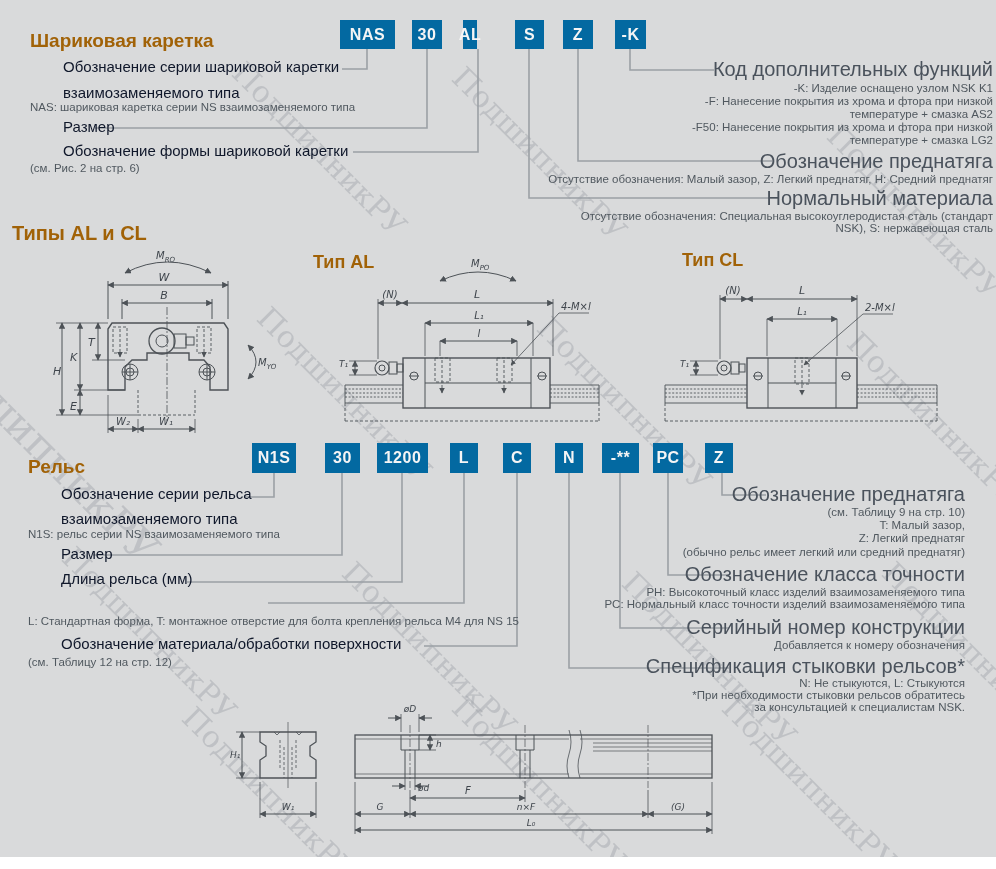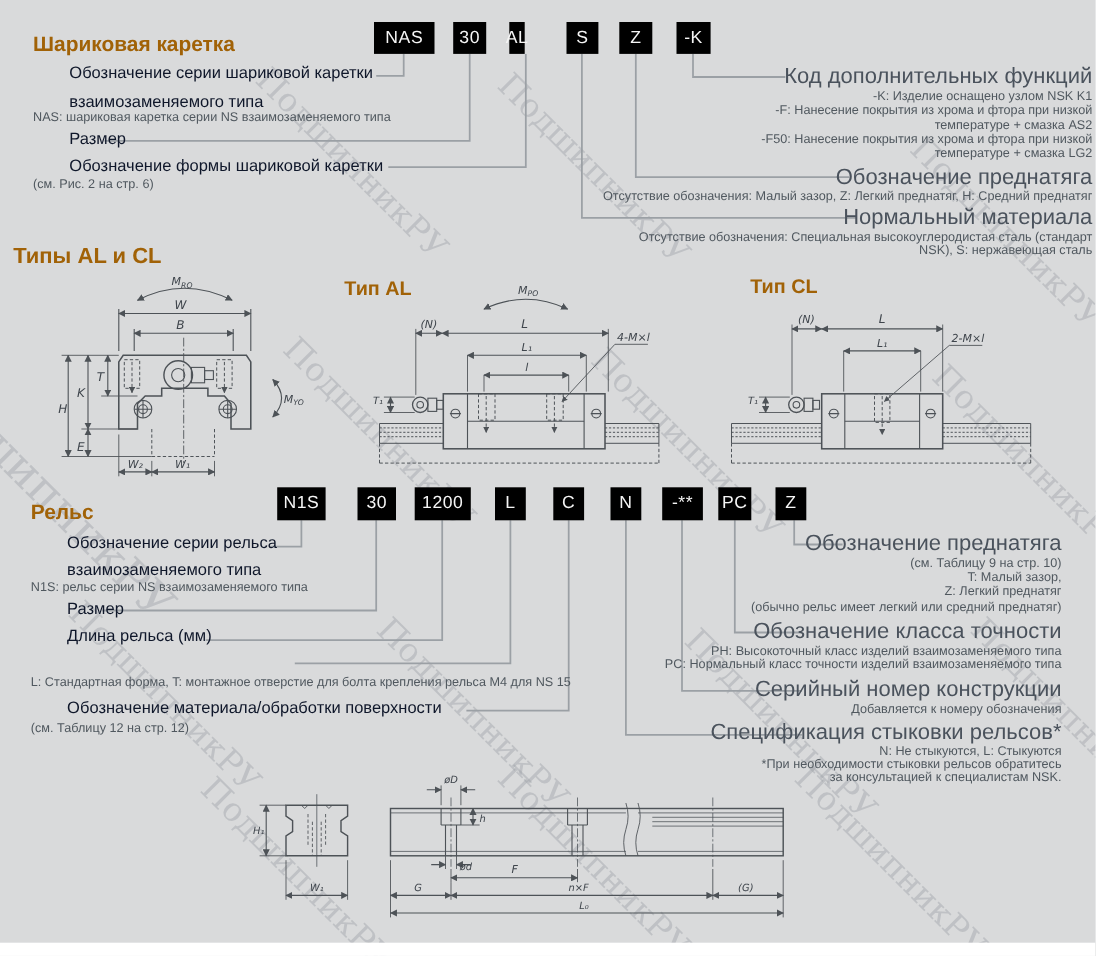--- a/index.html
+++ b/index.html
@@ -18,22 +18,22 @@
   }
   .layer{position:absolute; left:0; top:0; z-index:2;}
   .txt{position:absolute; z-index:3; white-space:nowrap;}
   .h-bold{font-size:19px; font-weight:bold; color:#a16207;}
   .lbl{font-size:15px; color:#0f172a;margin-left:33px;}
   .note{font-size:11.5px; color:#50585f;}
   .r{text-align:right;}
   .rh{font-size:20px; color:#4a525c; font-weight:normal;}
   .box{
     position:absolute; z-index:3; height:29px;
-    background:#000000; color:#f5f5f5;
-    font-weight:normal; font-size:16px; letter-spacing:.5px;
+    background:#0369a1; color:#f5f5f5;
+    font-weight:bold; font-size:16px; letter-spacing:.5px;
     display:flex; align-items:center; justify-content:center;
   }
   .drawing{position:absolute; z-index:3;}
   .strip{position:absolute; left:0; width:996px; top:857px; height:12px; background:#ffffff; z-index:4;}
   svg text{font-family:"DejaVu Sans",sans-serif; font-style:italic; fill:#3f454c;}
 </style>
 </head>
 <body>
 
 <div class="page">

